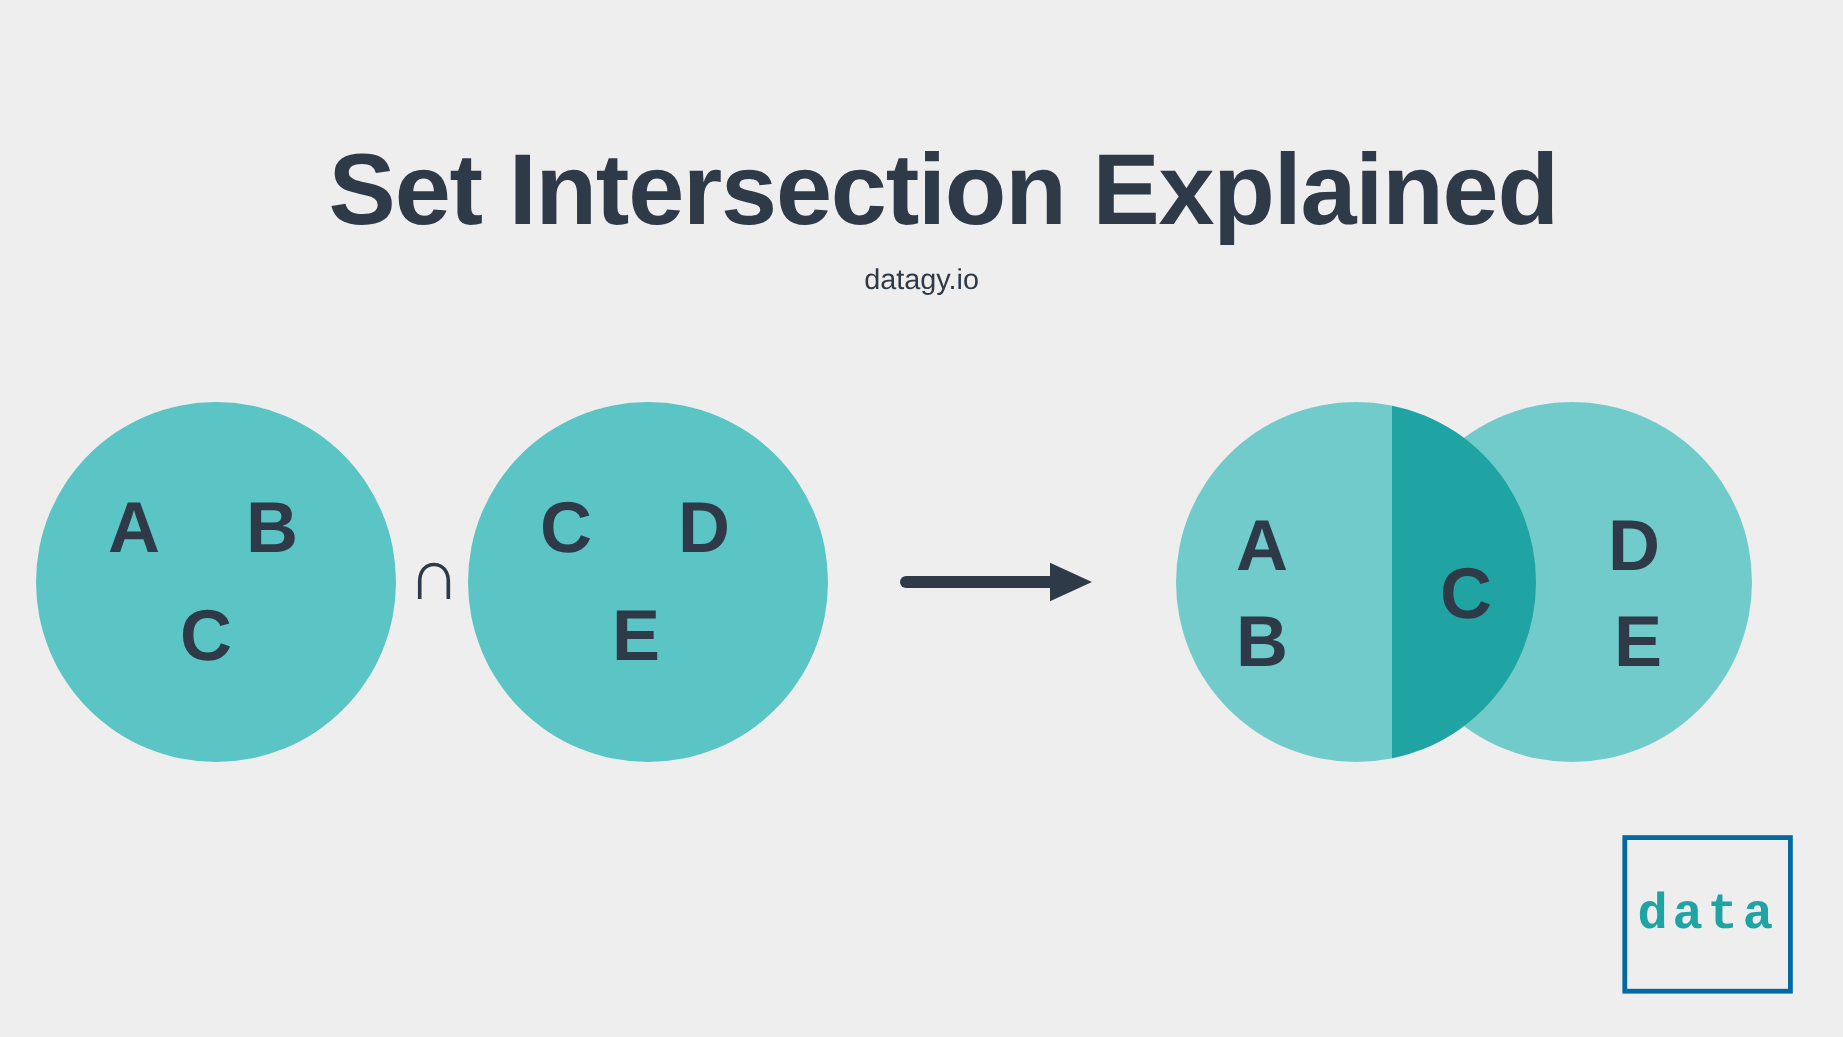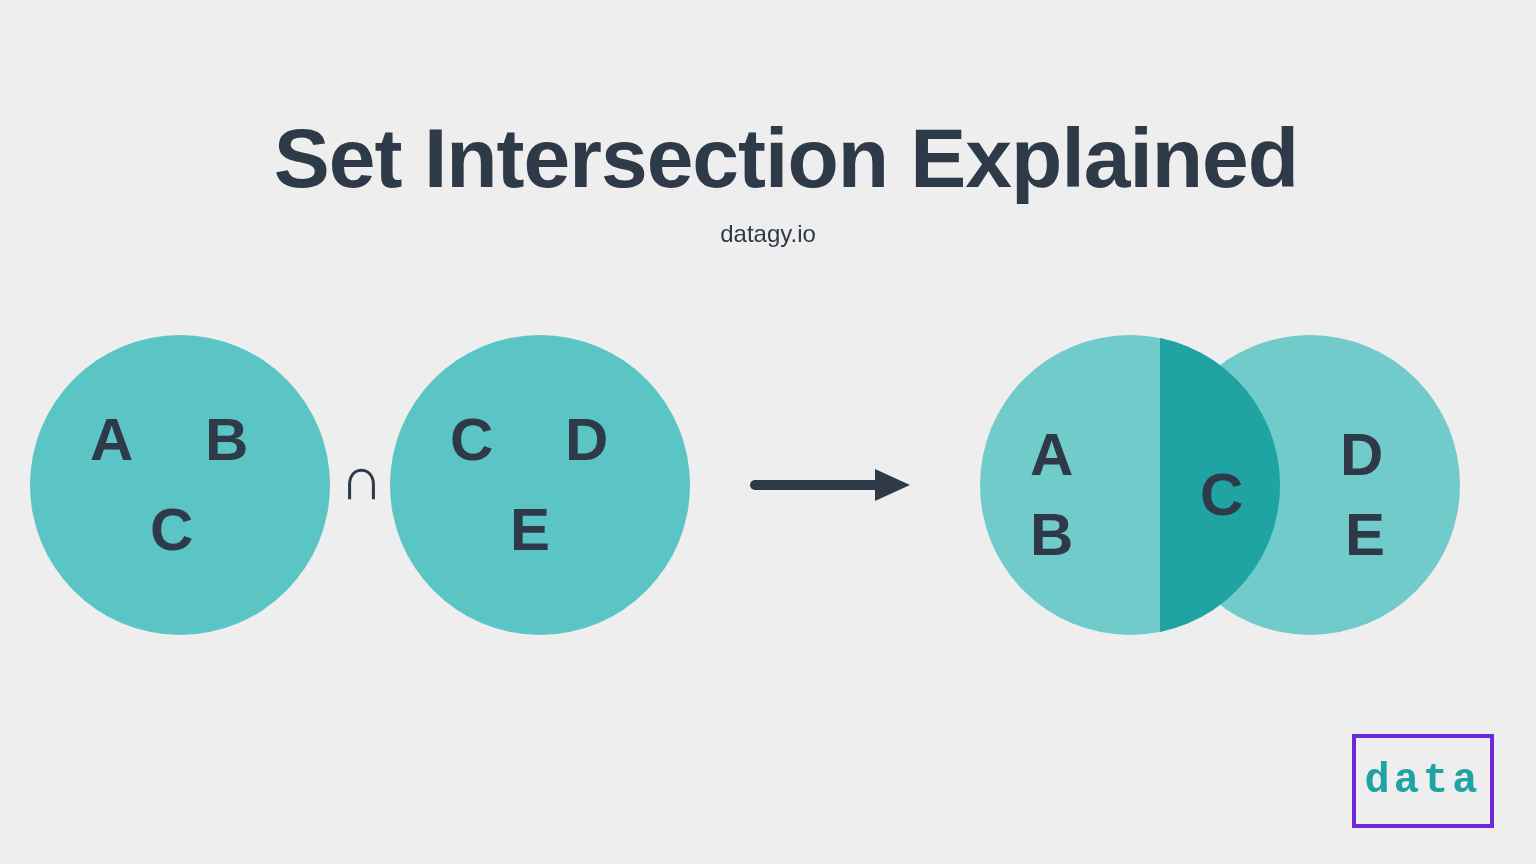--- a/index.html
+++ b/index.html
@@ -112,22 +112,22 @@
       left: 720px;
       top: 150px;
       width: 170px;
       height: 40px;
     }
     .logo {
       position: absolute;
       bottom: 36px;
       right: 42px;
       width: 142px;
-      height: 94px;
-      border: 4px solid #6d28d9;
+      height: 132px;
+      border: 4px solid #0369a1;
       display: flex;
       flex-direction: column;
       justify-content: center;
       align-items: center;
       padding: 8px;
     }
     .logo-text {
       font-family: 'Courier New', monospace;
       font-size: 42px;
       font-weight: bold;

